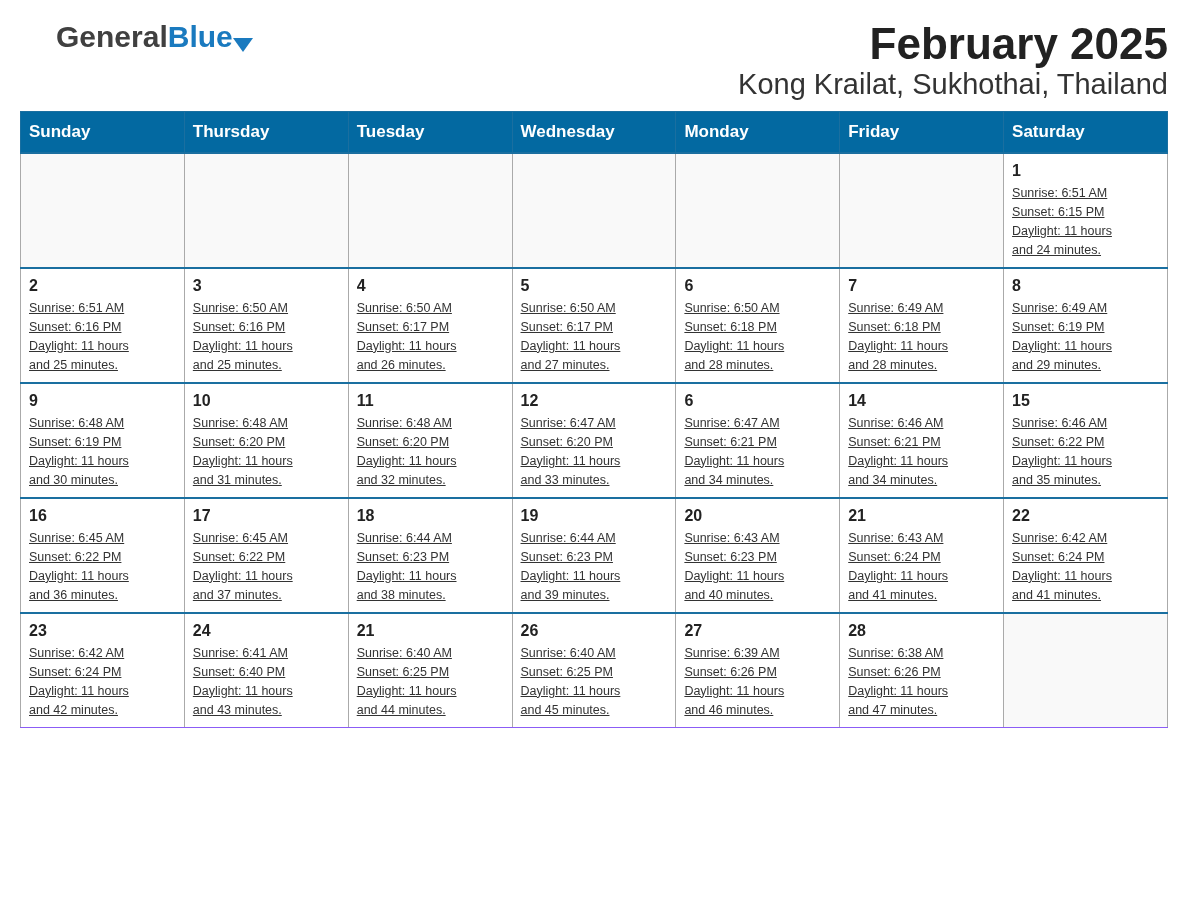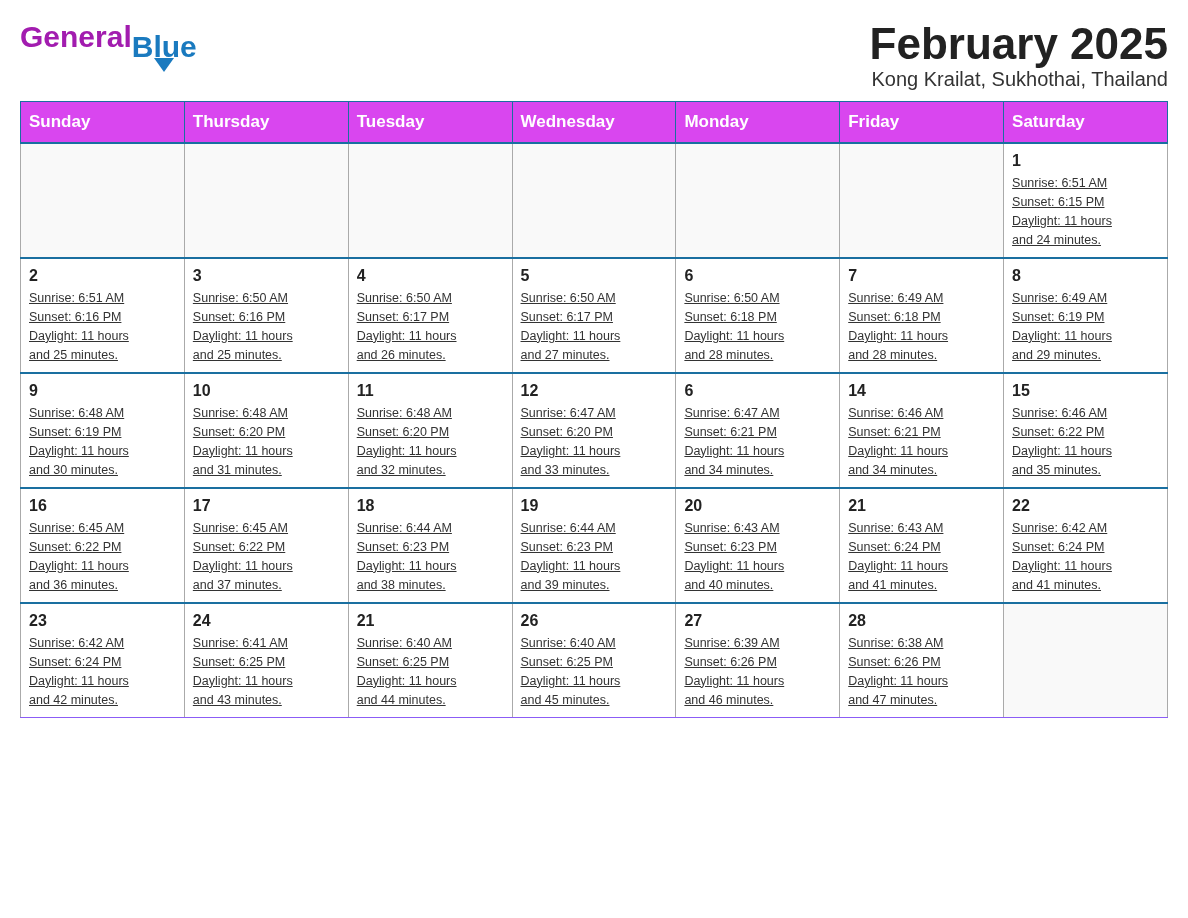--- a/index.html
+++ b/index.html
@@ -19,31 +19,31 @@
     .title-section {
       text-align: right;
     }
     .month-title {
       font-size: 44px;
       font-weight: bold;
       color: #222;
       line-height: 1.1;
     }
     .location {
-      font-size: 20px;
+      font-size: 29px;
       color: #333;
       font-weight: normal;
     }
     .calendar {
       width: 100%;
       border-collapse: collapse;
       margin-top: 10px;
     }
     .calendar th {
-      background-color: #d946ef;
+      background-color: #0369a1;
       color: #fff;
       padding: 10px 8px;
       text-align: left;
       font-size: 17px;
       font-weight: bold;
       border: 1px solid #1a6fa0;
     }
     .calendar td {
       vertical-align: top;
       border: 1px solid #aaa;
@@ -79,27 +79,28 @@
       display: flex;
       align-items: center;
     }
     .logo-word {
       display: inline-flex;
       align-items: flex-start;
     }
     .general-text {
       font-size: 30px;
       font-weight: bold;
-      color: #a21caf;
+      color: #404040;
+      margin-left: 36px;
     }
     .blue-arrow-wrapper {
       display: inline-flex;
-      flex-direction: column;
-      align-items: center;
-      margin-top: 12px;
+      flex-direction: row;
+      align-items: flex-end;
+      margin-top: 2px;
     }
     .blue-text {
       font-size: 30px;
       font-weight: bold;
       color: #1a7abf;
       line-height: 1;
     }
     .arrow-down {
       width: 0;
       height: 0;
@@ -315,21 +316,21 @@
         <td>
           <span class="day-number">23</span>
           <div class="day-info" style="white-space: pre-line;">Sunrise: 6:42 AM
 Sunset: 6:24 PM
 Daylight: 11 hours
 and 42 minutes.</div>
         </td>
         <td>
           <span class="day-number">24</span>
           <div class="day-info" style="white-space: pre-line;">Sunrise: 6:41 AM
-Sunset: 6:25 PM
+Sunset: 6:40 PM
 Daylight: 11 hours
 and 43 minutes.</div>
         </td>
         <td>
           <span class="day-number">21</span>
           <div class="day-info" style="white-space: pre-line;">Sunrise: 6:40 AM
 Sunset: 6:25 PM
 Daylight: 11 hours
 and 44 minutes.</div>
         </td>

